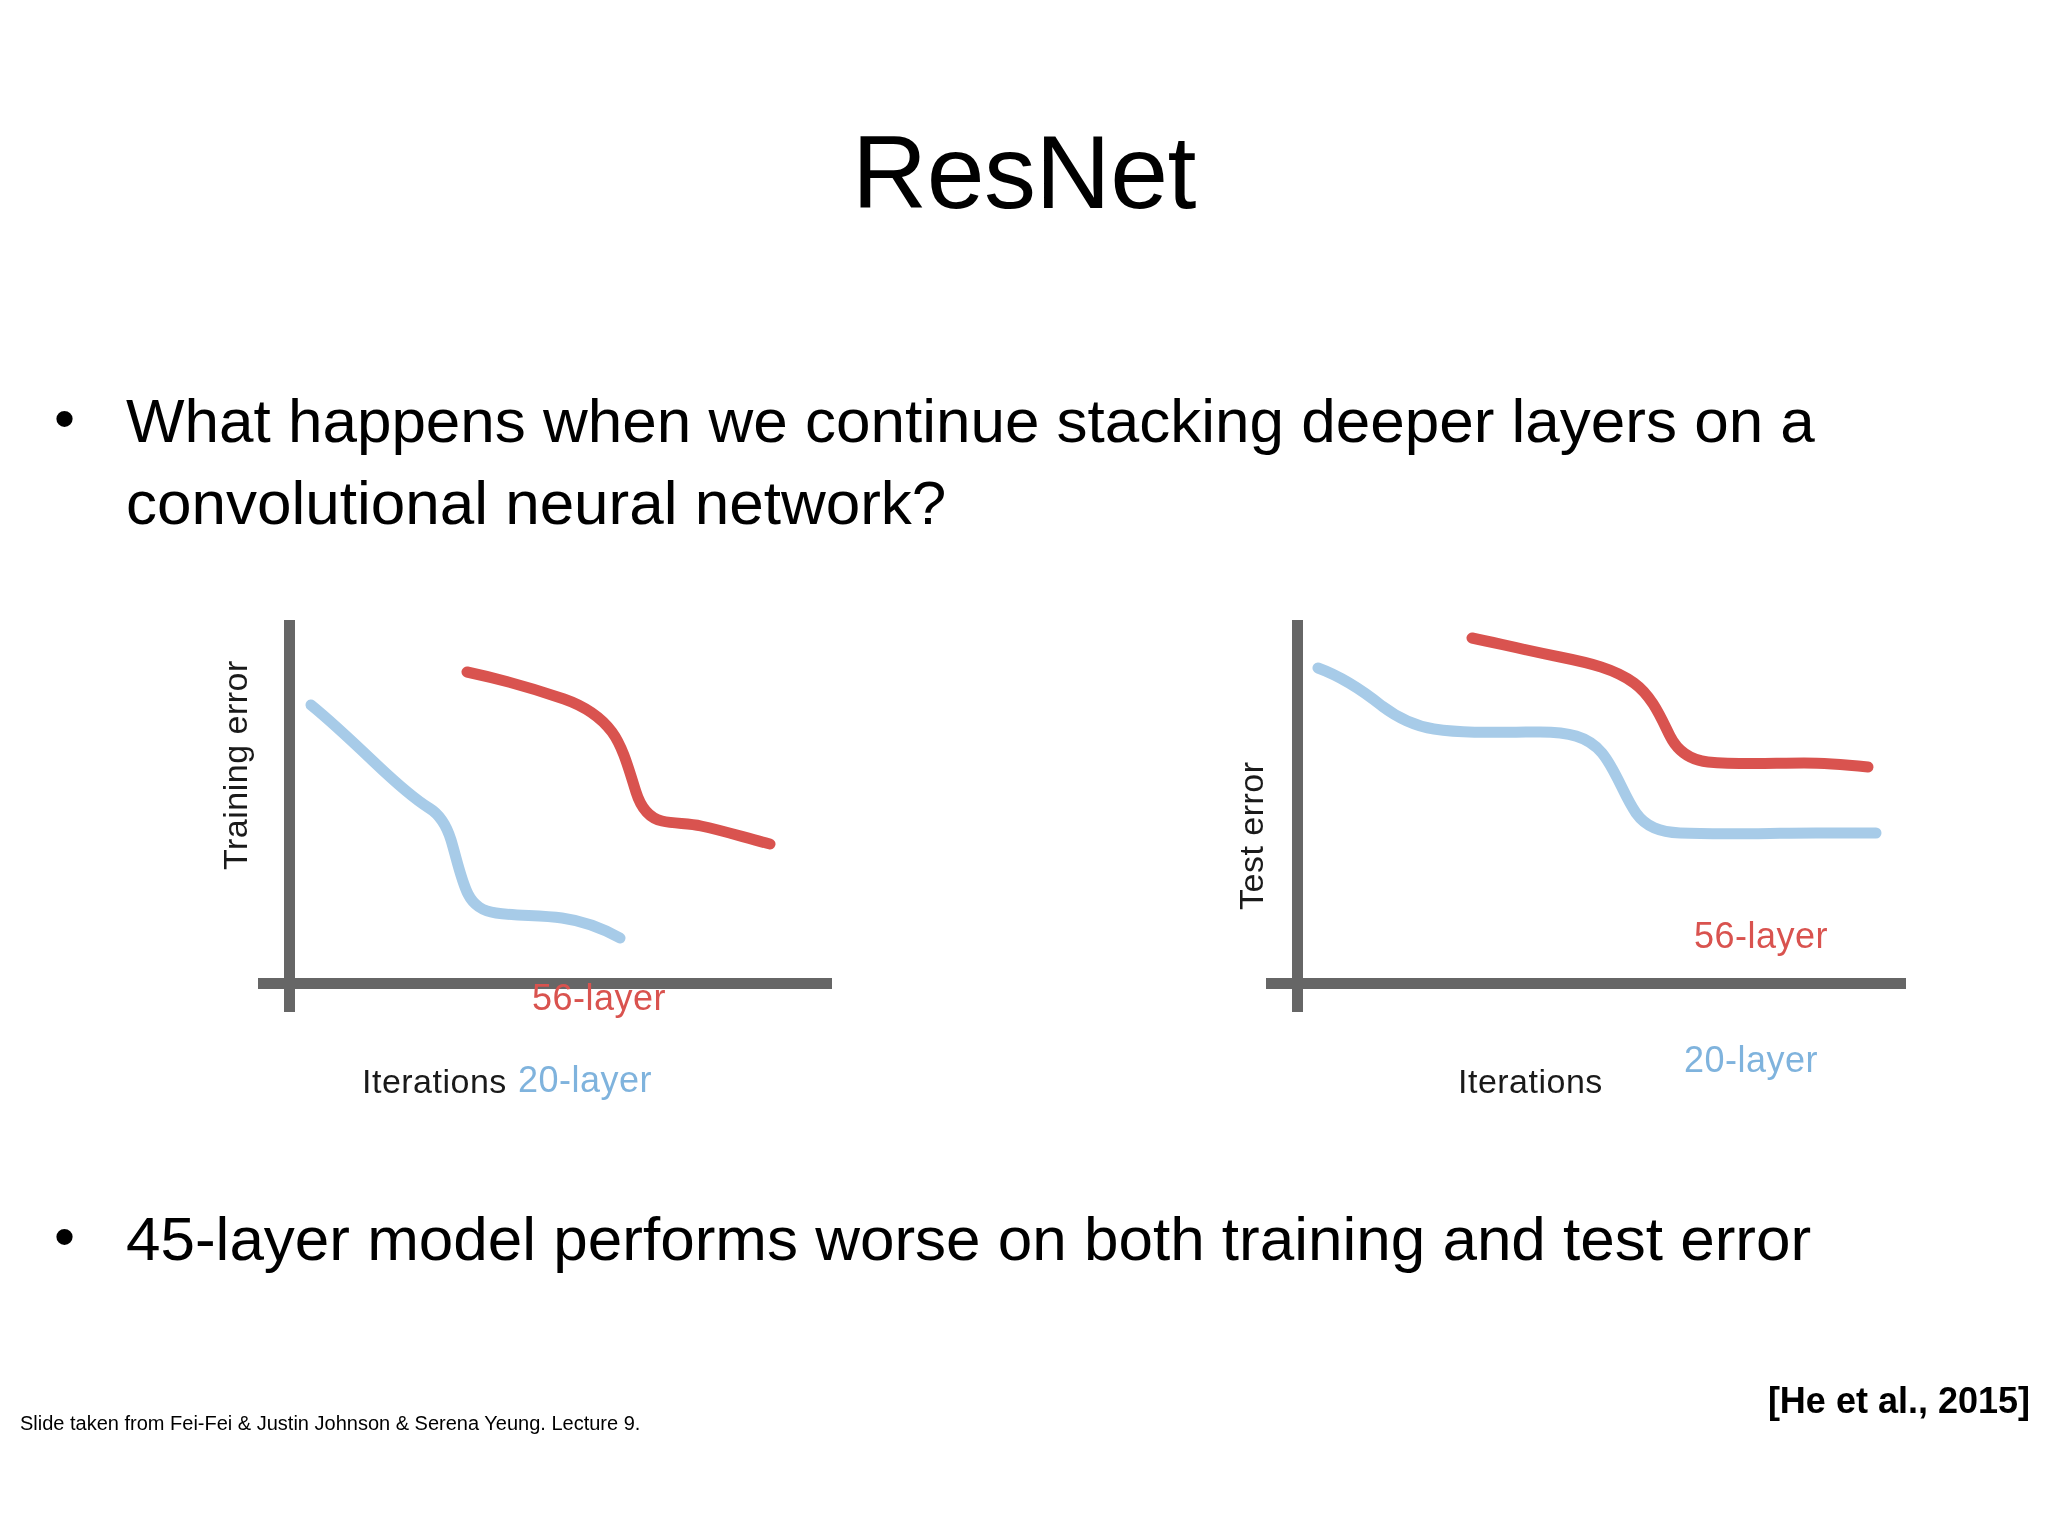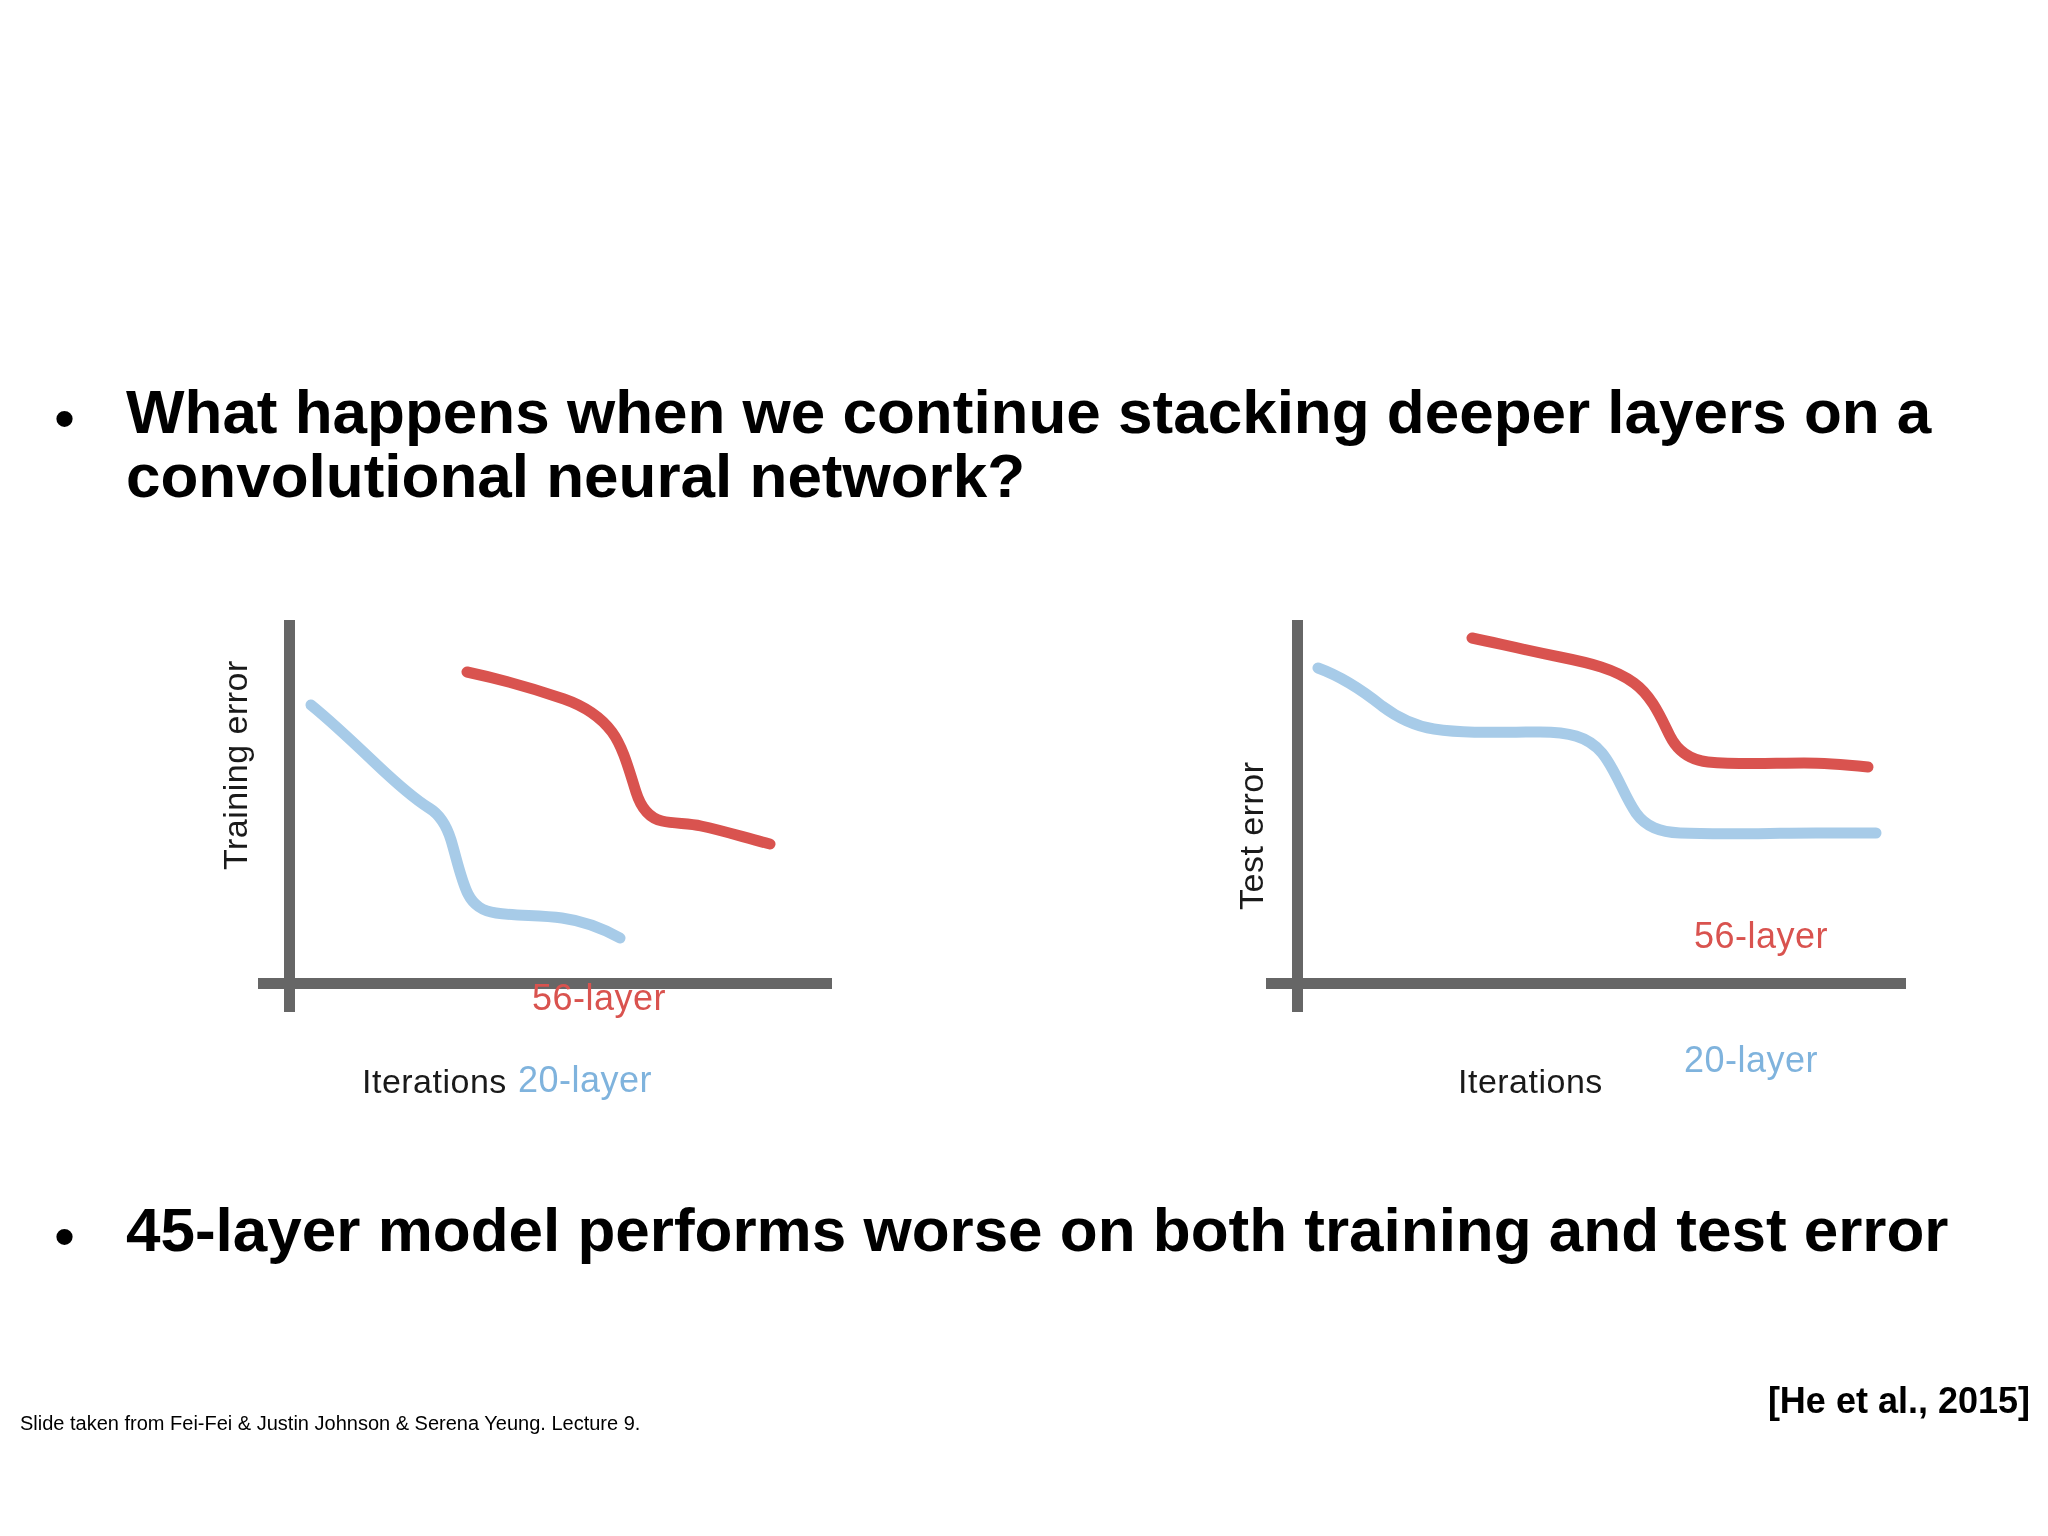--- a/index.html
+++ b/index.html
@@ -50,22 +50,22 @@
     flex: 0 0 auto;
     width: 72px;
     font-size: 60px;
     line-height: 78px;
     text-align: left;
     padding-left: 6px;
   }
   .bullet-text {
     flex: 1 1 auto;
     font-size: 62px;
-    line-height: 64px;
-    font-weight: 700;
+    line-height: 82px;
+    font-weight: 400;
   }
 
   
   .charts {
     position: absolute;
     top: 610px;
     left: 0;
     width: 2048px;
     height: 520px;
   }
@@ -149,20 +149,21 @@
     line-height: 44px;
     font-weight: 700;
     color: #000000;
   }
 </style>
 </head>
 <body>
 
 <div class="slide">
 
+  <div class="slide-title">ResNet</div>
 
   <div class="bullet-top">
     <span class="bullet-dot">•</span>
     <span class="bullet-text">What happens when we continue stacking deeper layers on a convolutional neural network?</span>
   </div>
 
   <div class="charts">
 
     <div class="chart left">
       <svg width="700" height="460" viewBox="0 0 700 460">

